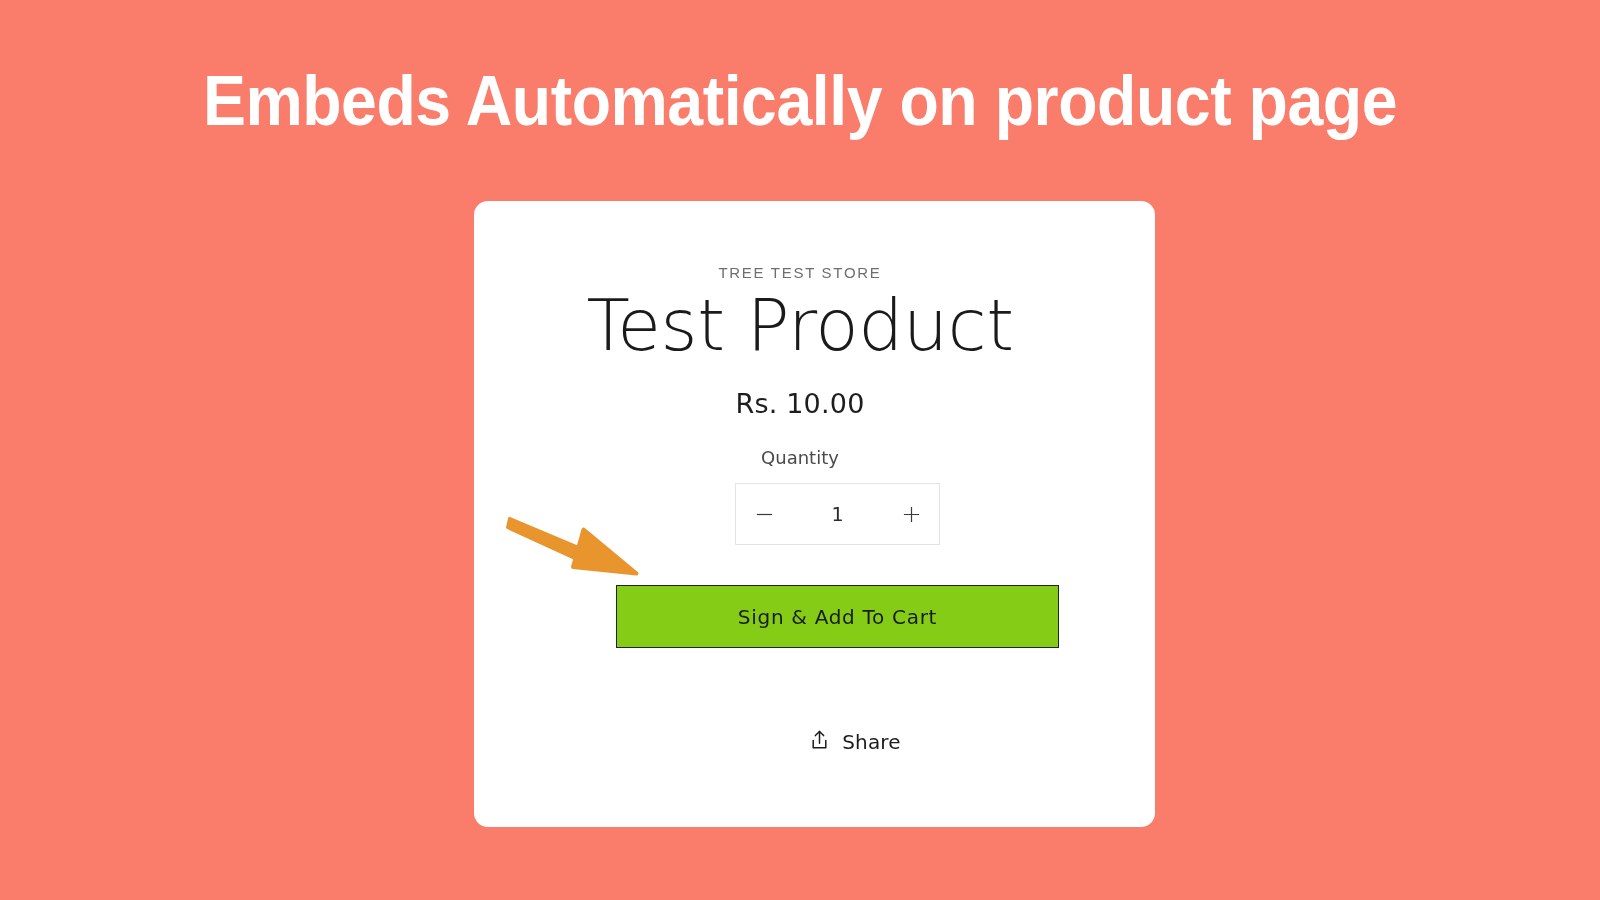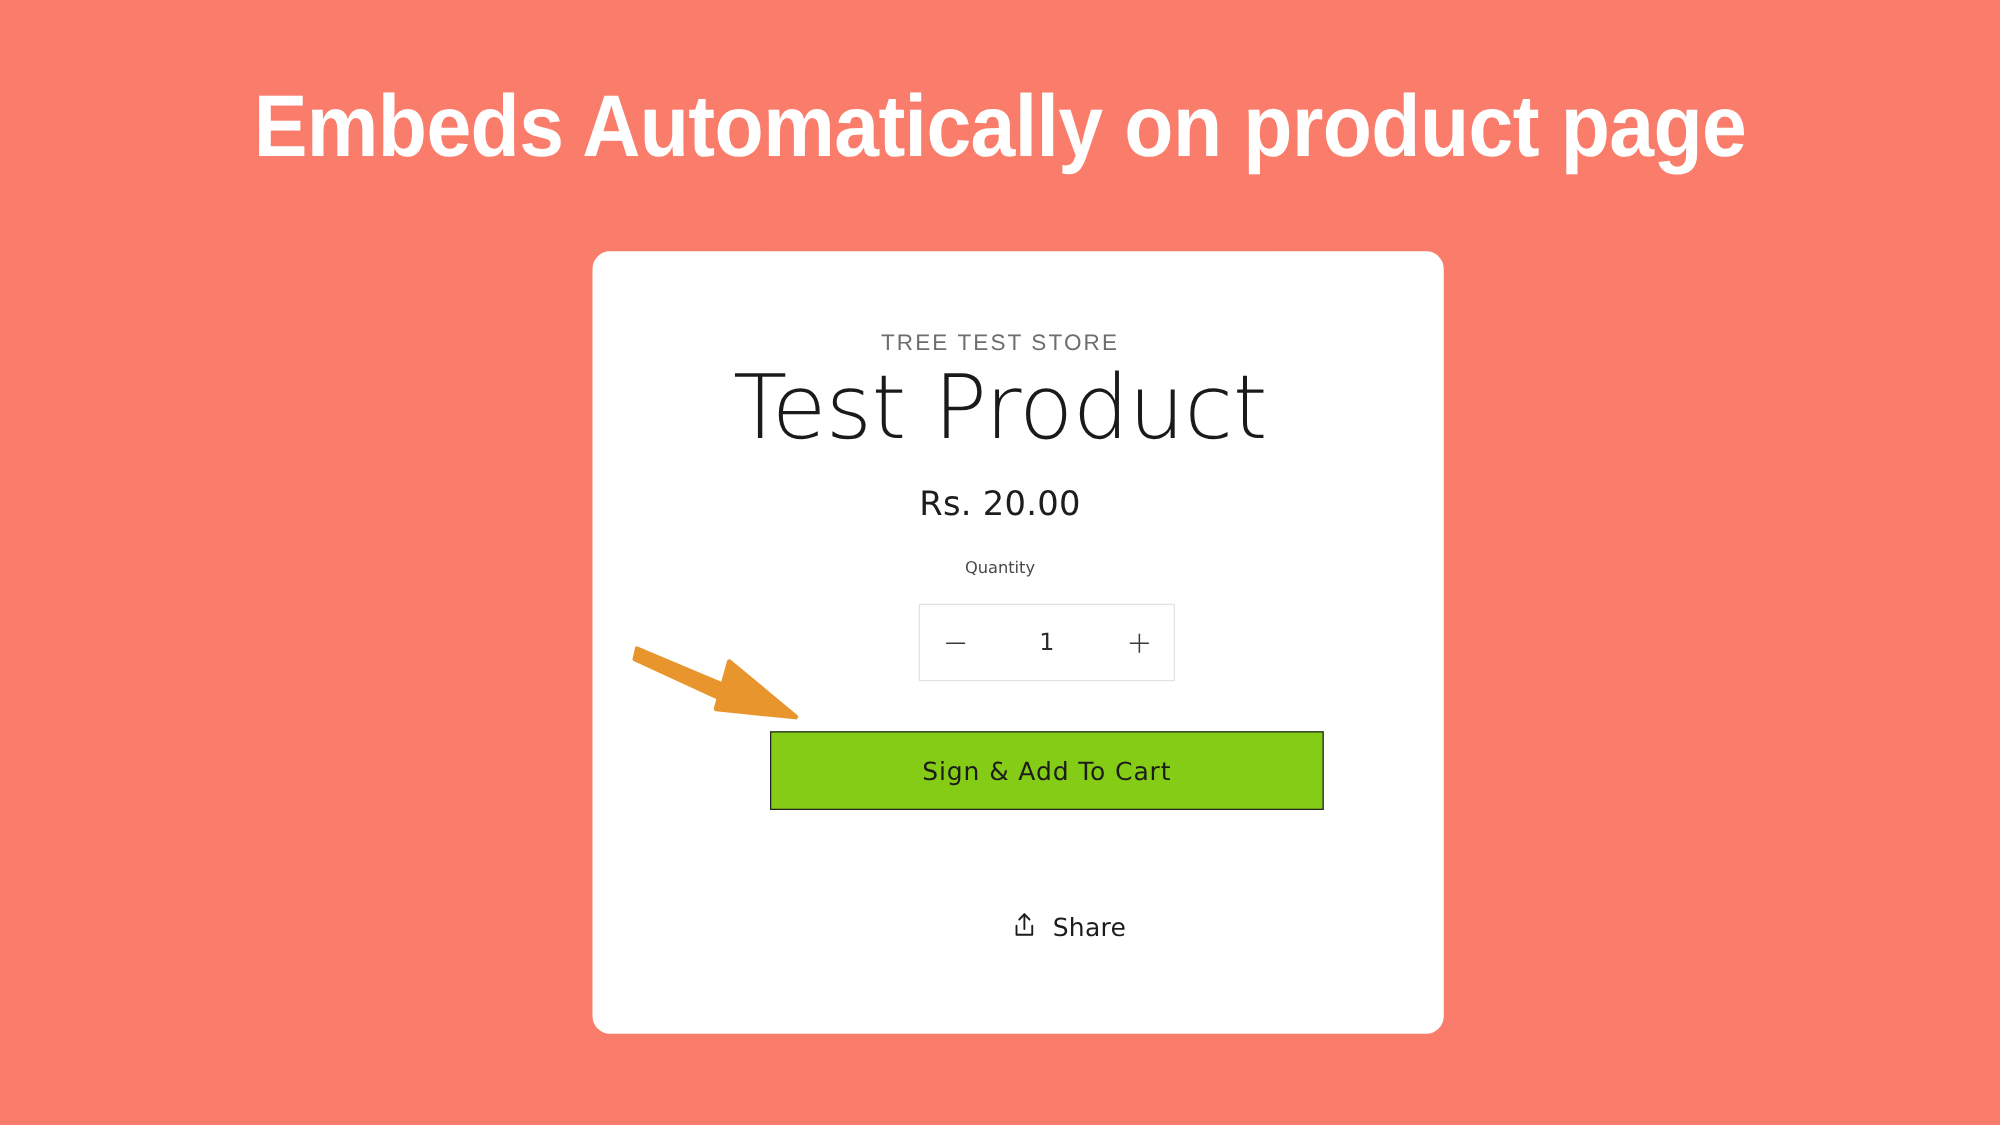--- a/index.html
+++ b/index.html
@@ -44,21 +44,21 @@
     background: #ffffff;
     border-radius: 14px;
   }
 
   .vendor {
     position: absolute;
     top: 264px;
     left: 0;
     width: 1600px;
     text-align: center;
-    font-size: 18px;
+    font-size: 15px;
     font-weight: 500;
     letter-spacing: 1.7px;
     color: #6e6e6e;
     text-transform: uppercase;
   }
 
   .product-title {
     position: absolute;
     top: 294px;
     left: 0;
@@ -84,21 +84,21 @@
     color: #1d1d1d;
     font-family: "DejaVu Sans", "Liberation Sans", sans-serif;
   }
 
   .qty-label {
     position: absolute;
     top: 447px;
     left: 0;
     width: 1600px;
     text-align: center;
-    font-size: 13px;
+    font-size: 18px;
     font-weight: 400;
     color: #4a4a4a;
     font-family: "DejaVu Sans", "Liberation Sans", sans-serif;
   }
 
   
   .qty-box {
     position: absolute;
     left: 735px;
     top: 483px;
@@ -197,21 +197,21 @@
 <body>
 
 <div class="headline">Embeds Automatically on product page</div>
 
 <div class="card"></div>
 
 <div class="vendor">Tree Test Store</div>
 
 <div class="product-title">Test Product</div>
 
-<div class="price">Rs. 20.00</div>
+<div class="price">Rs. 10.00</div>
 
 <div class="qty-label">Quantity</div>
 
 <div class="qty-box">
   <button class="qty-btn">
     <span>
       <svg width="19" height="19" viewBox="0 0 19 19" fill="none" aria-hidden="true">
         <path d="M2.5 9.5 H16.5" stroke="currentColor" stroke-width="1.2" stroke-linecap="square"></path>
       </svg>
     </span>

